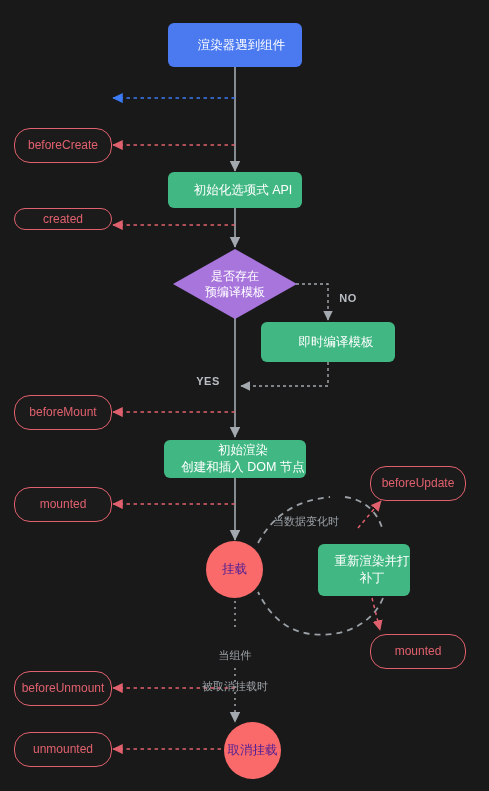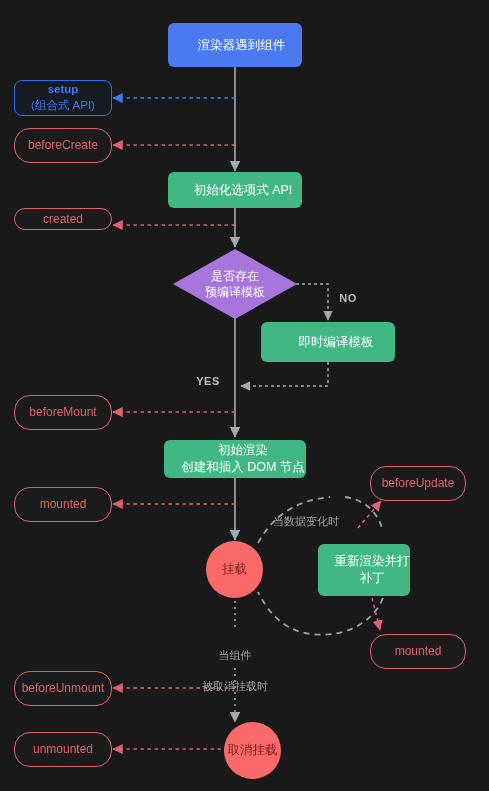--- a/index.html
+++ b/index.html
@@ -10,21 +10,21 @@
     position:relative;
   }
   #stage{position:absolute;left:0;top:0;width:489px;height:791px;}
   svg#wires{position:absolute;left:0;top:0;width:489px;height:791px;}
   .node{position:absolute;box-sizing:border-box;display:flex;align-items:center;justify-content:center;text-align:center;line-height:1.35;}
 
   .box-blue{background:#4a79f0;color:#ffffff;border-radius:6px;font-size:12.5px;padding-left:13px;}
   .box-green{background:#41b883;color:#ffffff;border-radius:6px;font-size:12.5px;padding-left:16px;}
   .hook{background:#1c1b1c;border:1.4px solid #e0616d;color:#e0616d;border-radius:16px;font-size:12px;}
   .hook-blue{background:#161a22;border:1.6px solid #2f6ff0;color:#3c7bf5;border-radius:8px;font-size:11.5px;}
-  .circle{background:#fb6a6a;color:#7f1d1d;border-radius:50%;font-size:12.5px;}
+  .circle{background:#fb6a6a;color:#4c1d95;border-radius:50%;font-size:12.5px;}
   .diamond-wrap{position:absolute;}
   .diamond-shape{position:absolute;left:0;top:0;width:100%;height:100%;background:#a875dd;
      clip-path:polygon(50% 0%,100% 50%,50% 100%,0% 50%);}
   .diamond-label{position:absolute;left:0;top:0;width:100%;height:100%;display:flex;align-items:center;justify-content:center;
      color:#ffffff;font-size:12px;text-align:center;line-height:1.35;z-index:2;}
   .edge-label{position:absolute;color:#9aa0a6;font-size:11px;text-align:center;line-height:1.4;white-space:pre-line;}
   .lbl-bold{font-weight:bold;color:#b9bec4;letter-spacing:.5px;}
   .ln{white-space:pre-line;}
 </style>
 </head>
@@ -111,24 +111,20 @@
 
     <g>
       <path d="M235,749 L113,749" stroke="#e0616d" stroke-width="1.5" fill="none" stroke-dasharray="3.5,3.5" marker-end="url(#arrRed)"></path>
     </g>
   </svg>
 
   <div class="node box-blue" style="left:168px;top:23px;width:134px;height:44px;">
     <span>渲染器遇到组件</span>
   </div>
 
-  <div class="node hook-blue" style="left:14px;top:80px;width:98px;height:36px;flex-direction:column;">
-    <span style="font-weight:bold;">setup</span>
-    <span>(组合式 API)</span>
-  </div>
 
   <div class="node hook" style="left:14px;top:128px;width:98px;height:35px;">
     <span>beforeCreate</span>
   </div>
 
   <div class="node box-green" style="left:168px;top:172px;width:134px;height:36px;">
     <span>初始化选项式 API</span>
   </div>
 
   <div class="node hook" style="left:14px;top:208px;width:98px;height:22px;">

